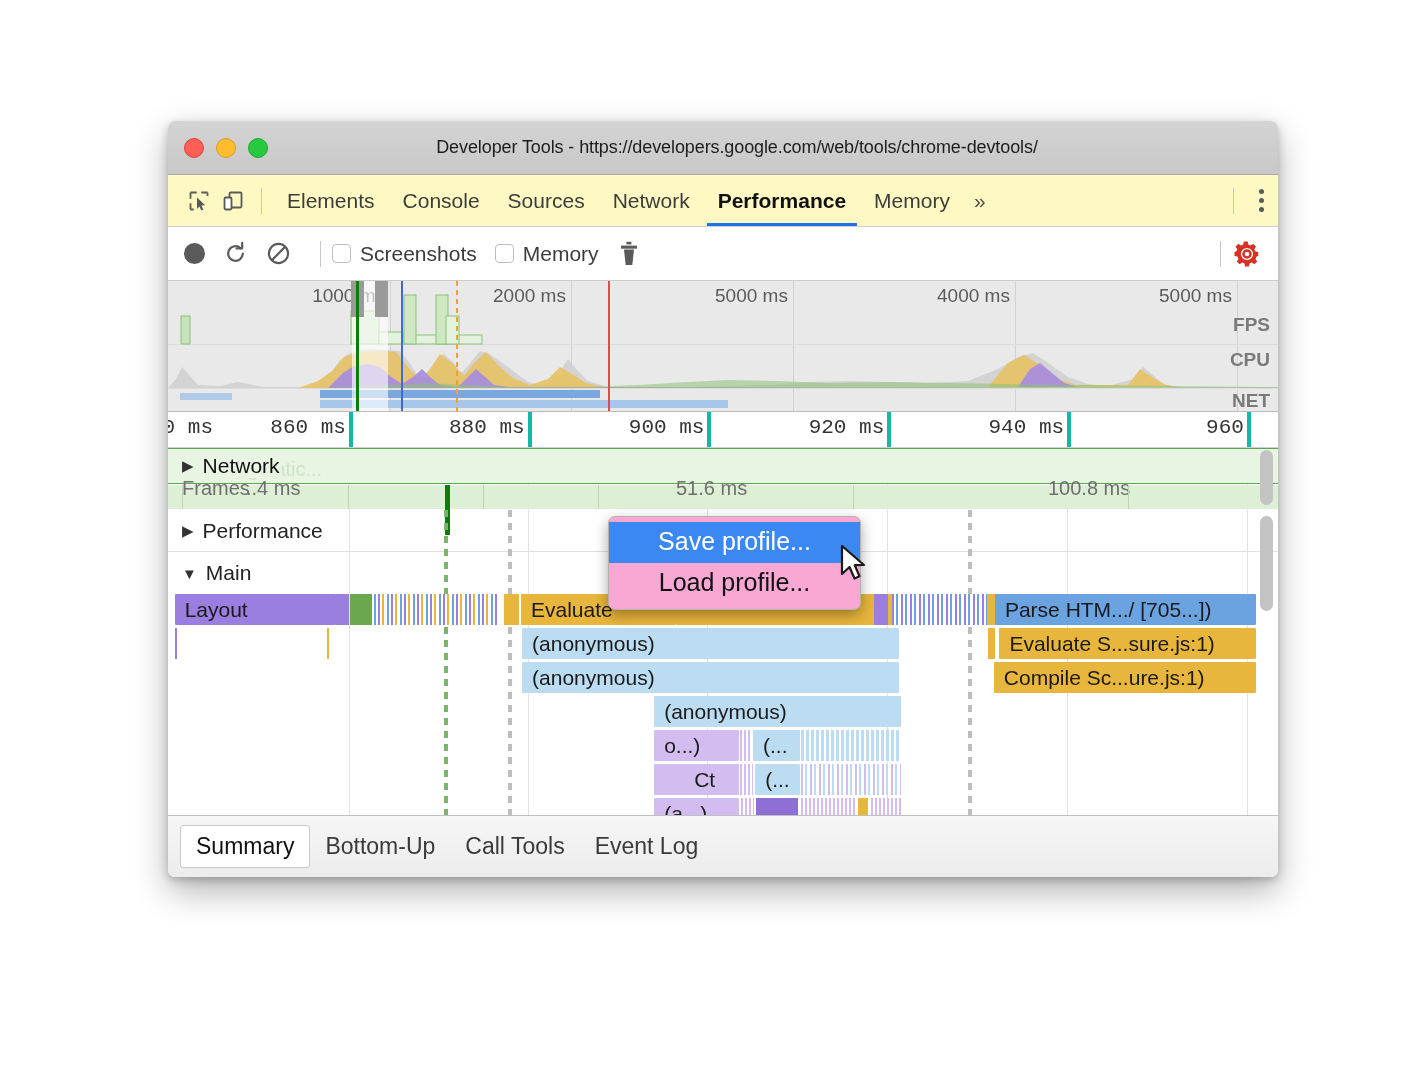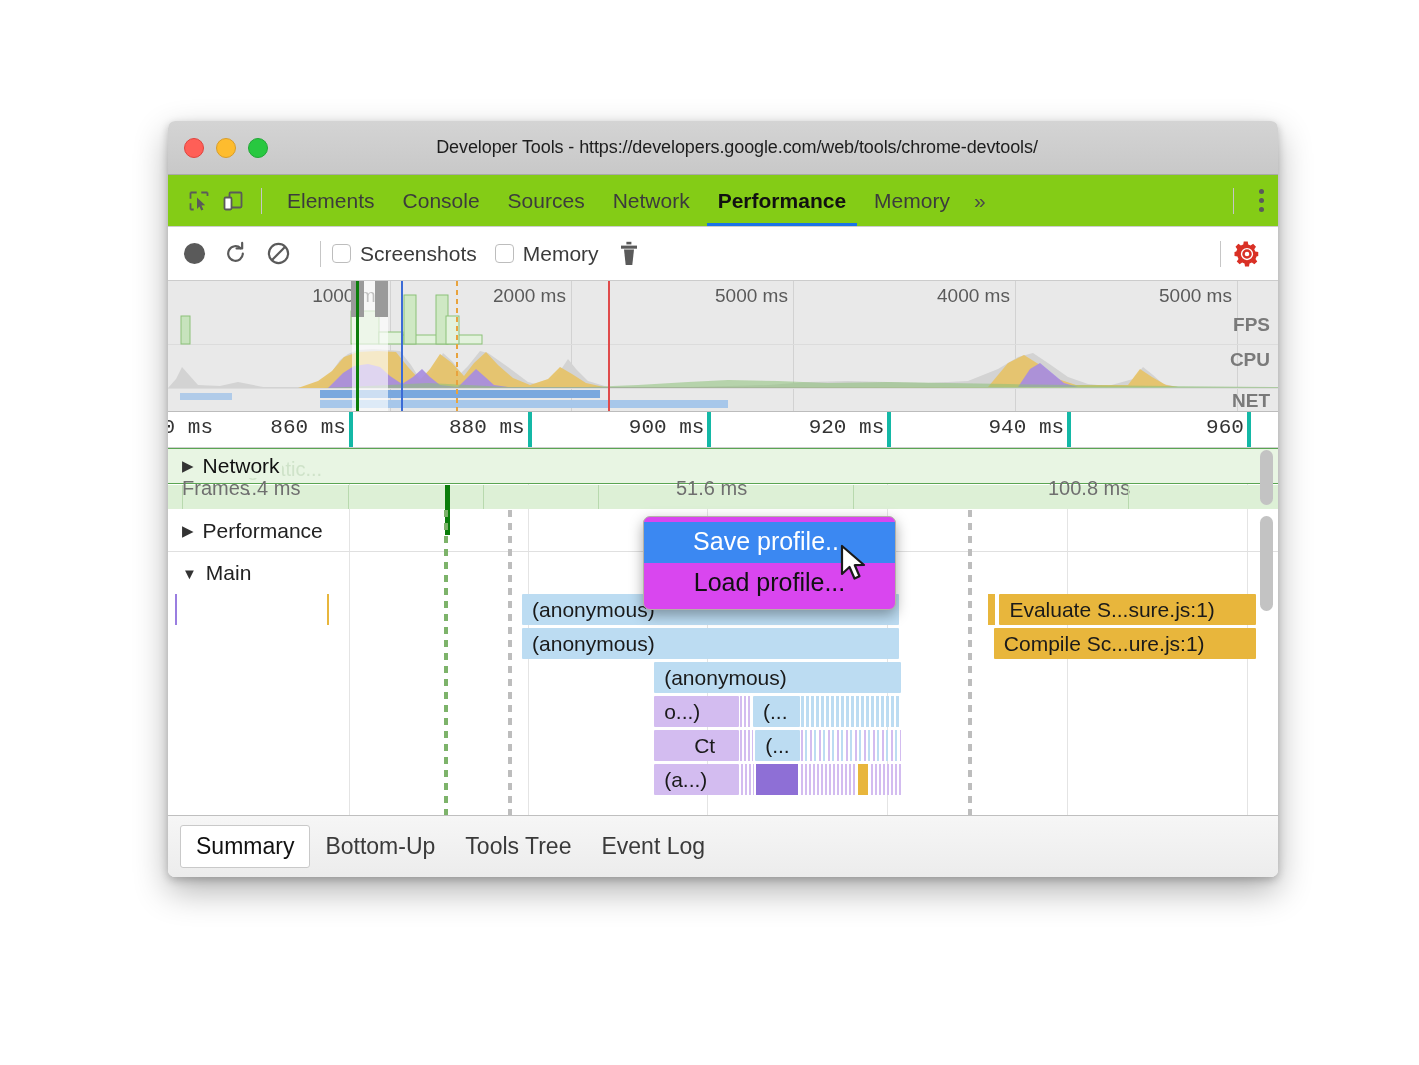--- a/index.html
+++ b/index.html
@@ -40,21 +40,21 @@
     text-align:center;
     font-size:18px; color:#1d1d1d;
     letter-spacing:-0.1px;
     padding-left:28px;
     white-space:nowrap; overflow:hidden;
   }
 
   
   .tabstrip {
     height:52px; flex:0 0 52px;
-    background:#84cc16;
+    background:#fef9c3;
     border-bottom:1px solid #cdcdcd;
     display:flex; align-items:center;
     padding:0 0 0 14px;
   }
   .icon-btn {
     width:34px; height:34px;
     display:flex; align-items:center; justify-content:center;
     cursor:default;
   }
   .vsep { width:1px; height:26px; background:#c6c6c6; margin:0 11px; }
@@ -194,28 +194,27 @@
 
   
   .vsb {
     position:absolute; right:5px; width:13px;
     background:#c3c3c3; border-radius:7px;
   }
 
   
   .ctxmenu {
     position:absolute;
-    background:#d946ef;
+    background:#f9a8d4;
     border:1px solid #b5b2a7;
     border-radius:7px;
     box-shadow:0 5px 14px rgba(0,0,0,0.35);
     padding:5px 0;
     z-index:60;
     min-width:253px;
-    margin-left:35px;
   }
   .ctxitem {
     font-size:25px; color:#111;
     padding:5px 26px 7px 26px;
     text-align:center;
     white-space:nowrap;
     cursor:default;
   }
   .ctxitem.sel { background:#3b88f2; color:#fff; }
   .cursor-arrow { position:absolute; z-index:70; }
@@ -473,20 +472,32 @@
         <span>Main</span>
       </div>
     </div>
 
     <div class="dashline" style="left:276px;top:62px;height:330px;background:repeating-linear-gradient(#7db36a 0 7px,transparent 7px 13px);"></div>
     <div class="dashline" style="left:340px;top:62px;height:330px;background:repeating-linear-gradient(#bdbdbd 0 7px,transparent 7px 13px);"></div>
     <div class="dashline" style="left:800px;top:62px;height:330px;background:repeating-linear-gradient(#bdbdbd 0 7px,transparent 7px 13px);"></div>
 
     <div class="flame" style="top:146px;">
 
+      <div style="position:relative;height:34px;">
+        <div class="fbar purple" style="left:0.6%;width:14.5%;">Layout</div>
+        <div class="strip" style="left:15.1%;width:1.2%;background:#9a7ee0;"></div>
+        <div class="strip" style="left:16.4%;width:2.0%;background:#6aa84f;"></div>
+        <div class="strip" style="left:18.6%;width:11.0%;background:repeating-linear-gradient(90deg,#6ba3e0 0 2px,#fff 2px 4px,#9a7ee0 4px 6px,#fff 6px 8px,#e8b63c 8px 10px,#fff 10px 13px);"></div>
+        <div class="strip" style="left:30.3%;width:1.3%;background:#e8b63c;"></div>
+        <div class="fbar gold" style="left:31.8%;width:14.0%;">Evaluate</div>
+        <div class="fbar gold" style="left:45.8%;width:29.0%;justify-content:flex-end;padding-right:10px;">)</div>
+        <div class="strip" style="left:63.6%;width:1.3%;background:#9a7ee0;"></div>
+        <div class="strip" style="left:65.2%;width:8.6%;background:repeating-linear-gradient(90deg,#9a7ee0 0 2px,#fff 2px 4px,#6ba3e0 4px 6px,#fff 6px 9px);"></div>
+        <div class="fbar blue" style="left:74.5%;width:23.5%;">Parse HTM.../ [705...])</div>
+      </div>
 
       <div style="position:relative;height:34px;">
         <div class="strip" style="left:0.6%;width:0.25%;background:#9a7ee0;"></div>
         <div class="strip" style="left:14.3%;width:0.25%;background:#e8b63c;"></div>
         <div class="fbar lblue" style="left:31.9%;width:34.0%;">(anonymous)</div>
         <div class="strip" style="left:73.9%;width:0.6%;background:#e8b63c;"></div>
         <div class="fbar gold" style="left:74.9%;width:23.1%;">Evaluate S...sure.js:1)</div>
       </div>
 
       <div style="position:relative;height:34px;">
@@ -530,17 +541,17 @@
       <div class="ctxitem">Load profile...</div>
     </div>
     <svg class="cursor-arrow" style="left:672px;top:96px;" width="30" height="40" viewBox="0 0 30 40">
       <path d="M2,2 L2,30 L9.5,23 L14.5,34.5 L19.5,32.2 L14.8,21.2 L24,21 Z" fill="#ffffff" stroke="#1a1a1a" stroke-width="2.2" stroke-linejoin="round"></path>
     </svg>
   </div>
 
   <div class="bottombar">
     <div class="btab active">Summary</div>
     <div class="btab">Bottom-Up</div>
-    <div class="btab">Tools Tree</div>
+    <div class="btab">Call Tools</div>
     <div class="btab">Event Log</div>
   </div>
 
 </div>
 
 </body></html>

